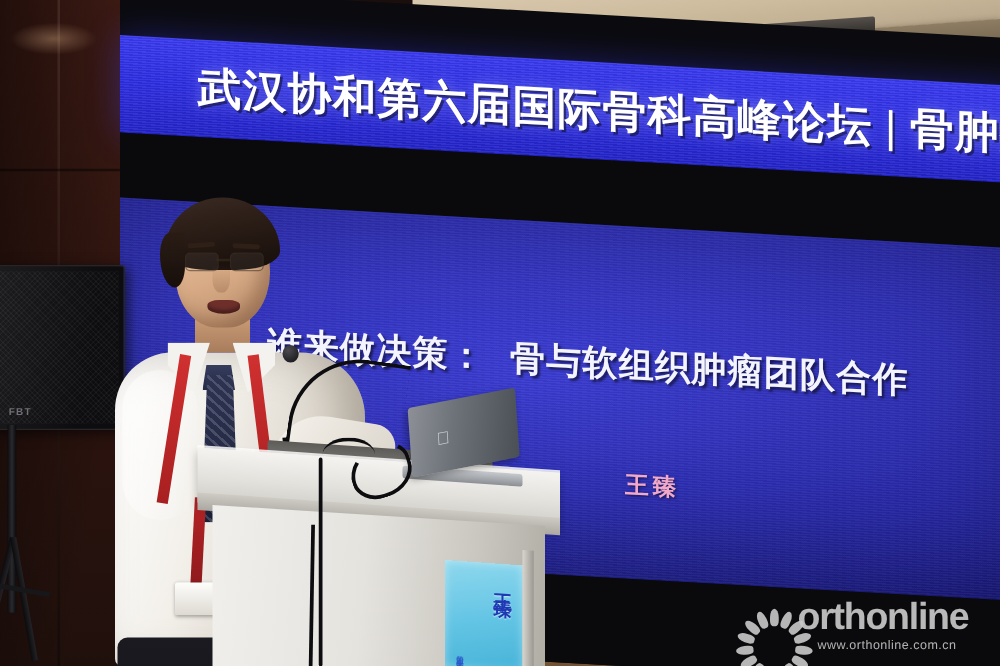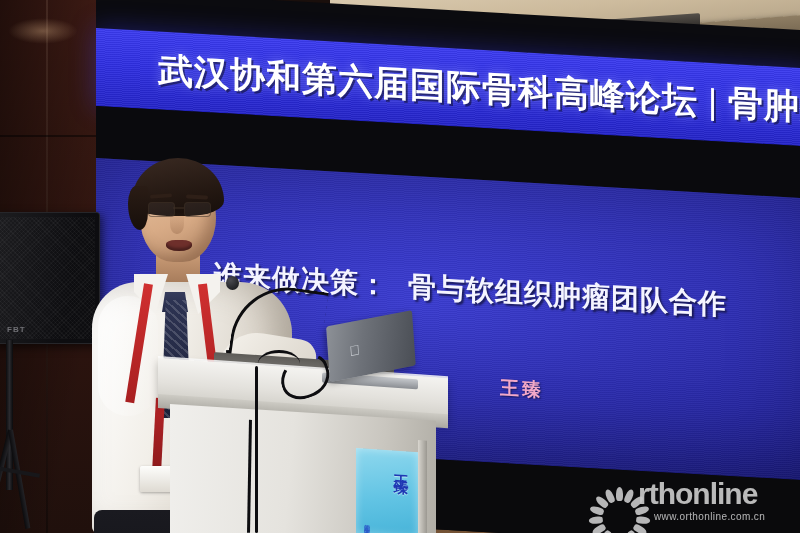--- a/index.html
+++ b/index.html
@@ -583,18 +583,18 @@
         <i style="transform:rotate(96deg)"></i>
           <i style="transform:rotate(120deg)"></i>
         <i style="transform:rotate(144deg)"></i>
         <i style="transform:rotate(216deg)"></i>
         <i style="transform:rotate(240deg)"></i>
           <i style="transform:rotate(264deg)"></i>
         <i style="transform:rotate(288deg)"></i>
           <i style="transform:rotate(312deg)"></i>
         <i style="transform:rotate(336deg)"></i>
       </div>
-      <div class="wm-name">rthonline</div>
+      <div class="wm-name">orthonline</div>
     </div>
     <div class="wm-url">www.orthonline.com.cn</div>
   </div>
 
 </div>
 
 </body></html>

